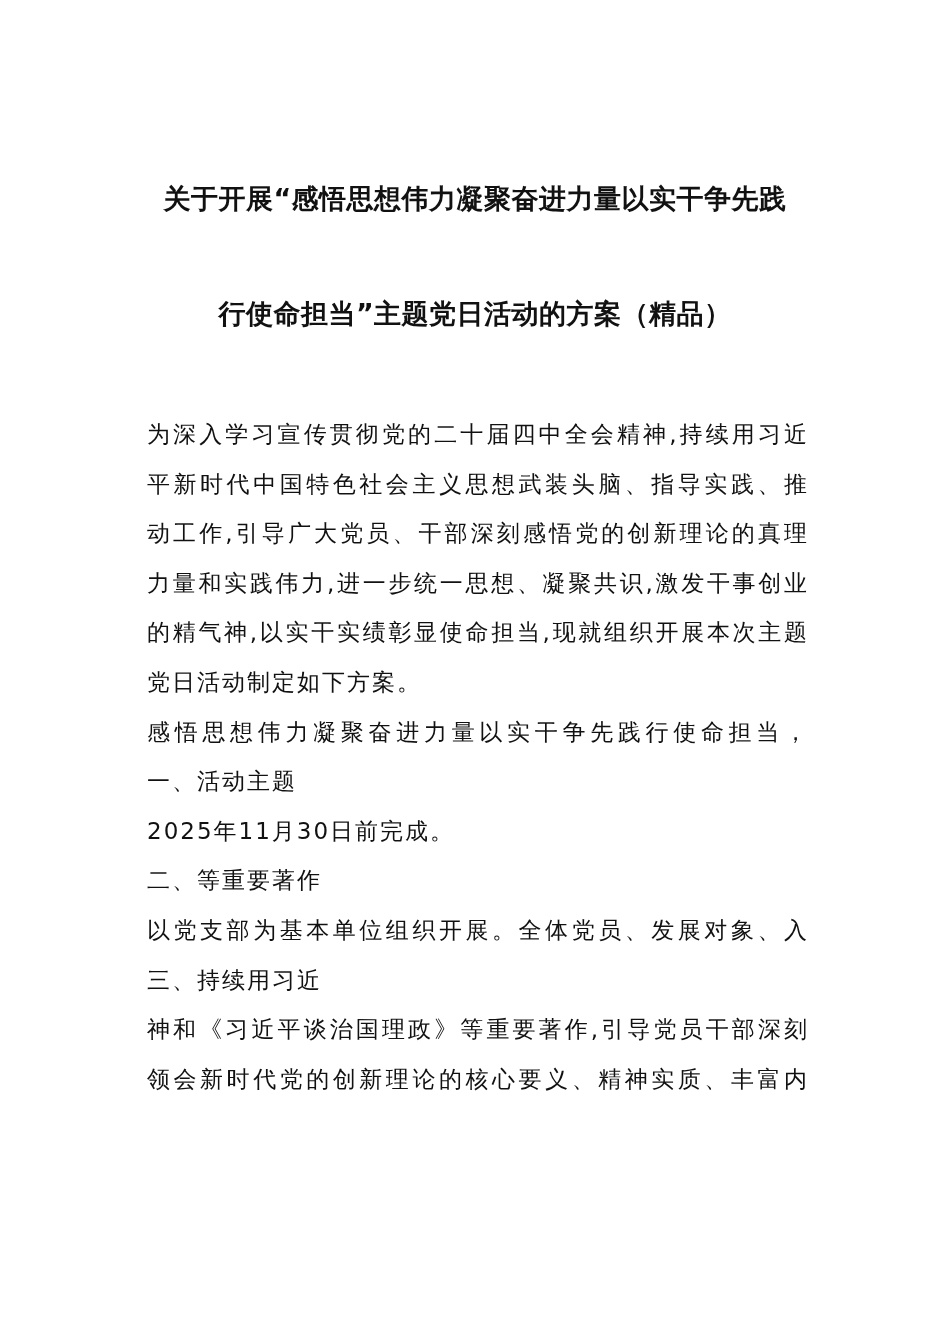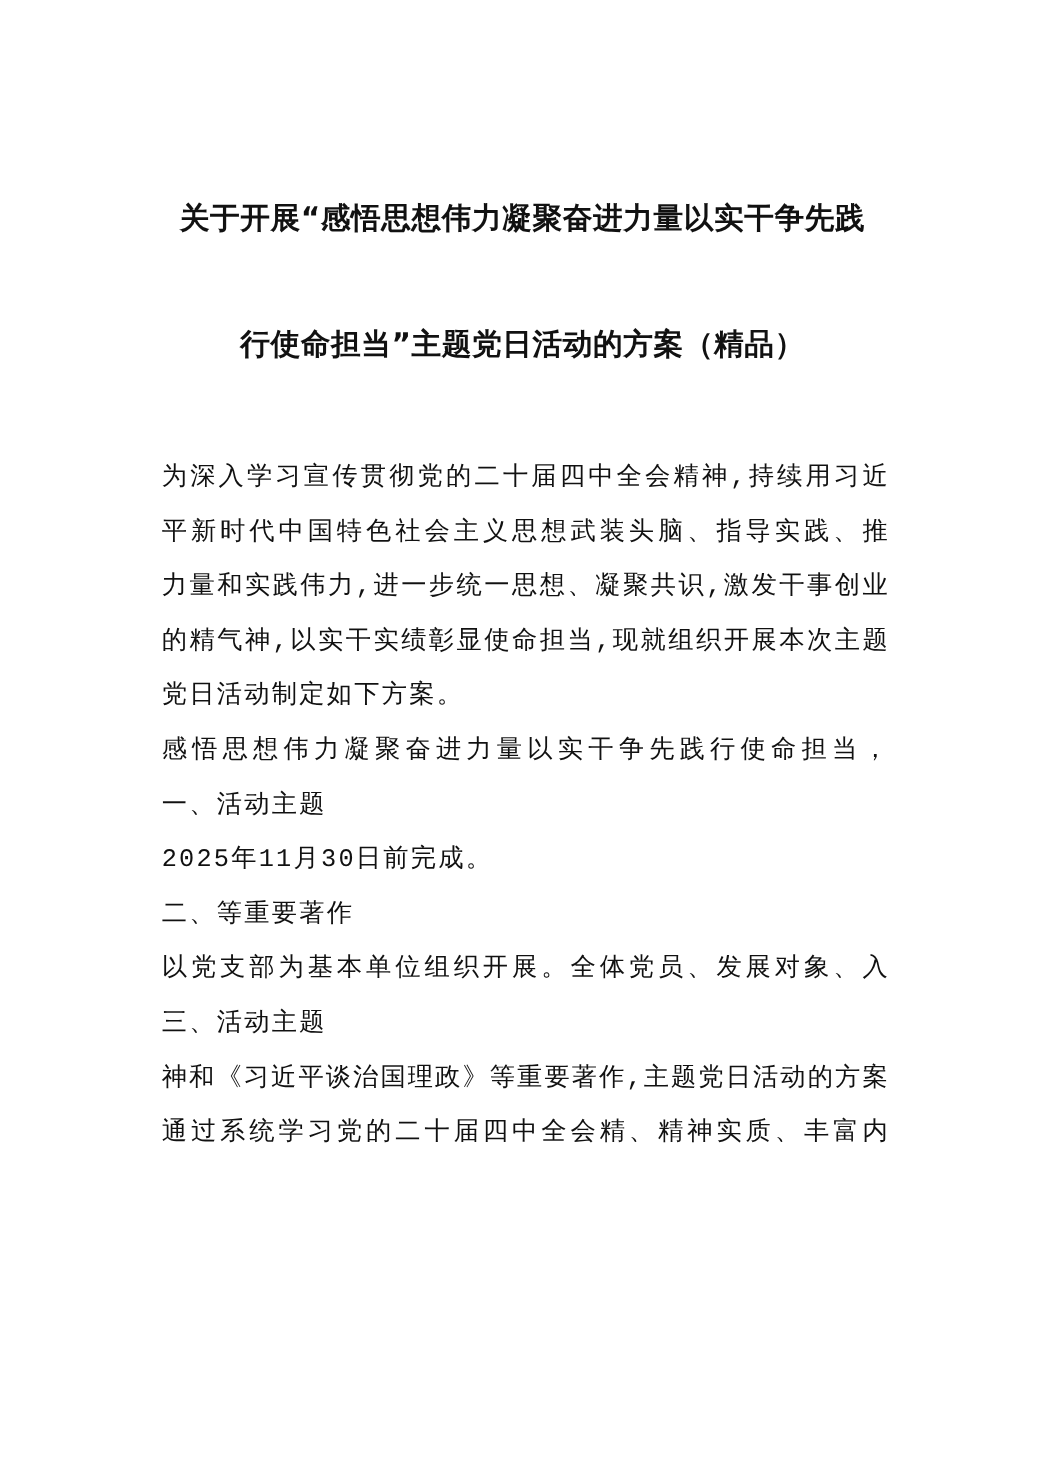--- a/index.html
+++ b/index.html
@@ -5,43 +5,44 @@
   html, body { margin: 0; padding: 0; background: #ffffff; }
   body { width: 950px; height: 1344px; position: relative; overflow: hidden;
          font-family: "DejaVu Sans", "Liberation Sans", sans-serif; color: #111111; }
   .page { position: absolute; left: 0; top: 16px; width: 950px; height: 1344px; background: #ffffff; }
   .title-line { position: absolute; left: 0; width: 950px; text-align: center;
                 font-size: 27px; font-weight: bold; letter-spacing: 0.5px; white-space: nowrap; line-height: 40px; }
   .t1 { top: 163px; }
   .t2 { top: 278px; }
   .body { position: absolute; left: 147px; width: 660px; top: 398px; }
   .line { height: 49.6px; line-height: 40px; font-size: 23px; white-space: nowrap;
-          text-align: justify; text-align-last: justify; letter-spacing: 0px; font-family: Liberation Mono, monospace; }
+          text-align: justify; text-align-last: justify; letter-spacing: 0px; }
   .line.short { text-align: center; text-align-last: left; letter-spacing: 2px; }
 </style>
 </head>
 <body>
 
 <div class="page">
 
   <div class="title-line t1">关于开展“感悟思想伟力凝聚奋进力量以实干争先践</div>
   <div class="title-line t2">行使命担当”主题党日活动的方案（精品）</div>
 
   <div class="body">
     <div class="line">为深入学习宣传贯彻党的二十届四中全会精神,持续用习近</div>
     <div class="line">平新时代中国特色社会主义思想武装头脑、指导实践、推</div>
+    <div class="line">动工作,引导广大党员、干部深刻感悟党的创新理论的真理</div>
     <div class="line">力量和实践伟力,进一步统一思想、凝聚共识,激发干事创业</div>
     <div class="line">的精气神,以实干实绩彰显使命担当,现就组织开展本次主题</div>
     <div class="line short">党日活动制定如下方案。</div>
 
     <div class="line">感悟思想伟力凝聚奋进力量以实干争先践行使命担当，</div>
     <div class="line short">一、活动主题</div>
     <div class="line short">2025年11月30日前完成。</div>
 
     <div class="line short">二、等重要著作</div>
     <div class="line">以党支部为基本单位组织开展。全体党员、发展对象、入</div>
 
-    <div class="line short">三、活动主题</div>
-    <div class="line">神和《习近平谈治国理政》等重要著作,主题党日活动的方案</div>
-    <div class="line">通过系统学习党的二十届四中全会精、精神实质、丰富内</div>
+    <div class="line short">三、持续用习近</div>
+    <div class="line">神和《习近平谈治国理政》等重要著作,引导党员干部深刻</div>
+    <div class="line">领会新时代党的创新理论的核心要义、精神实质、丰富内</div>
   </div>
 
 </div>
 
 </body></html>

